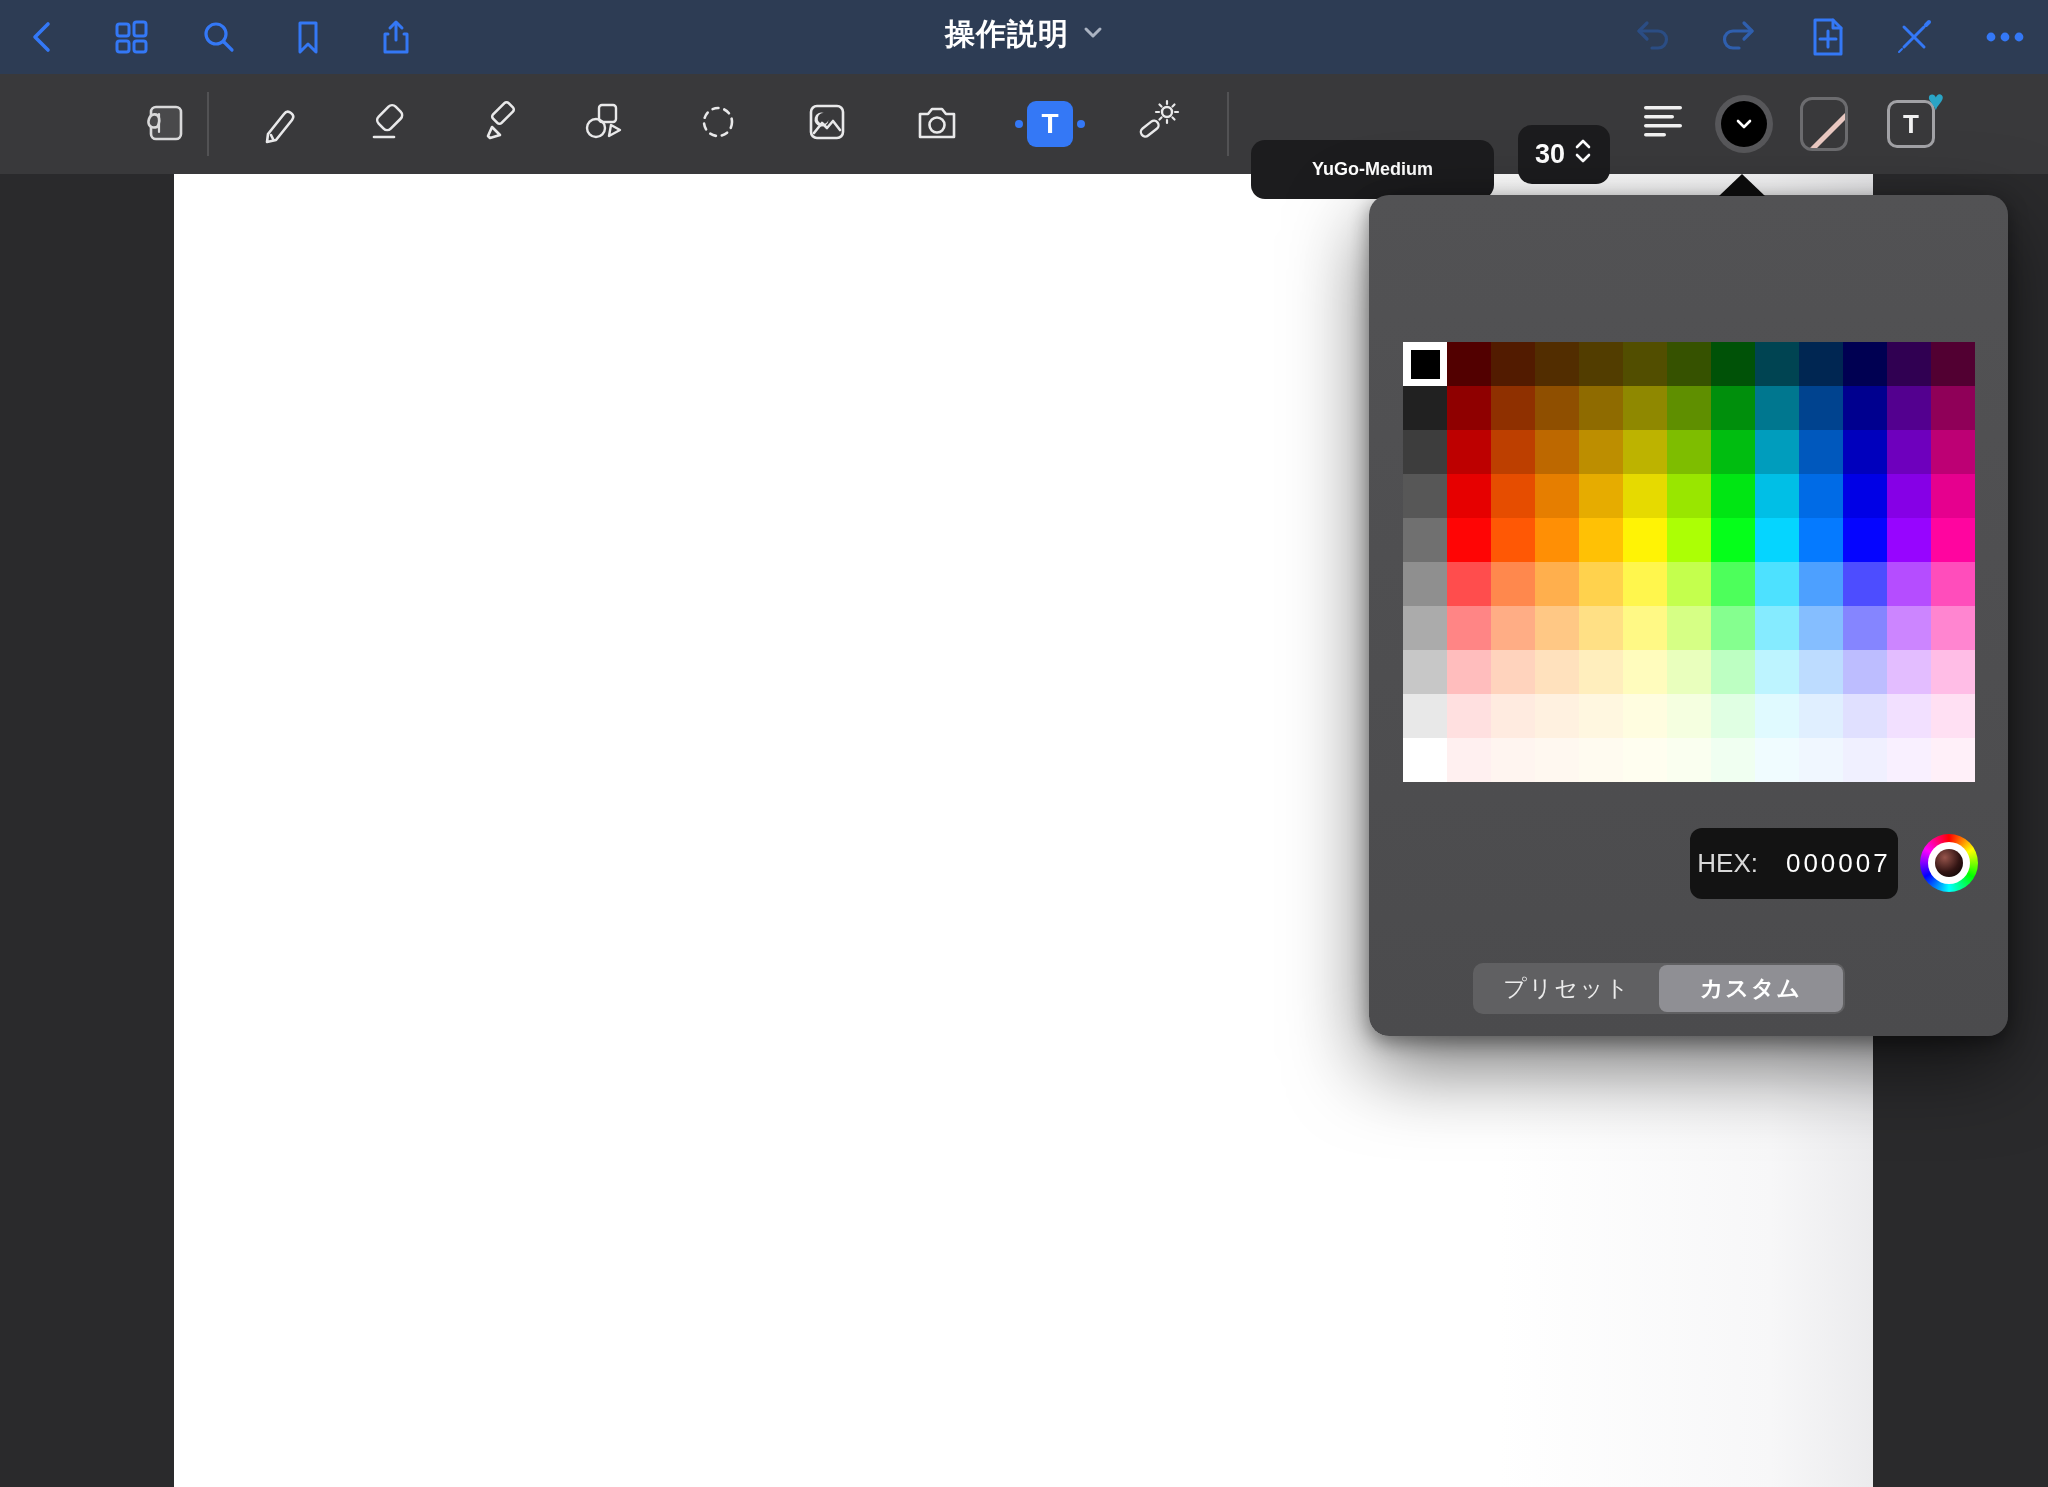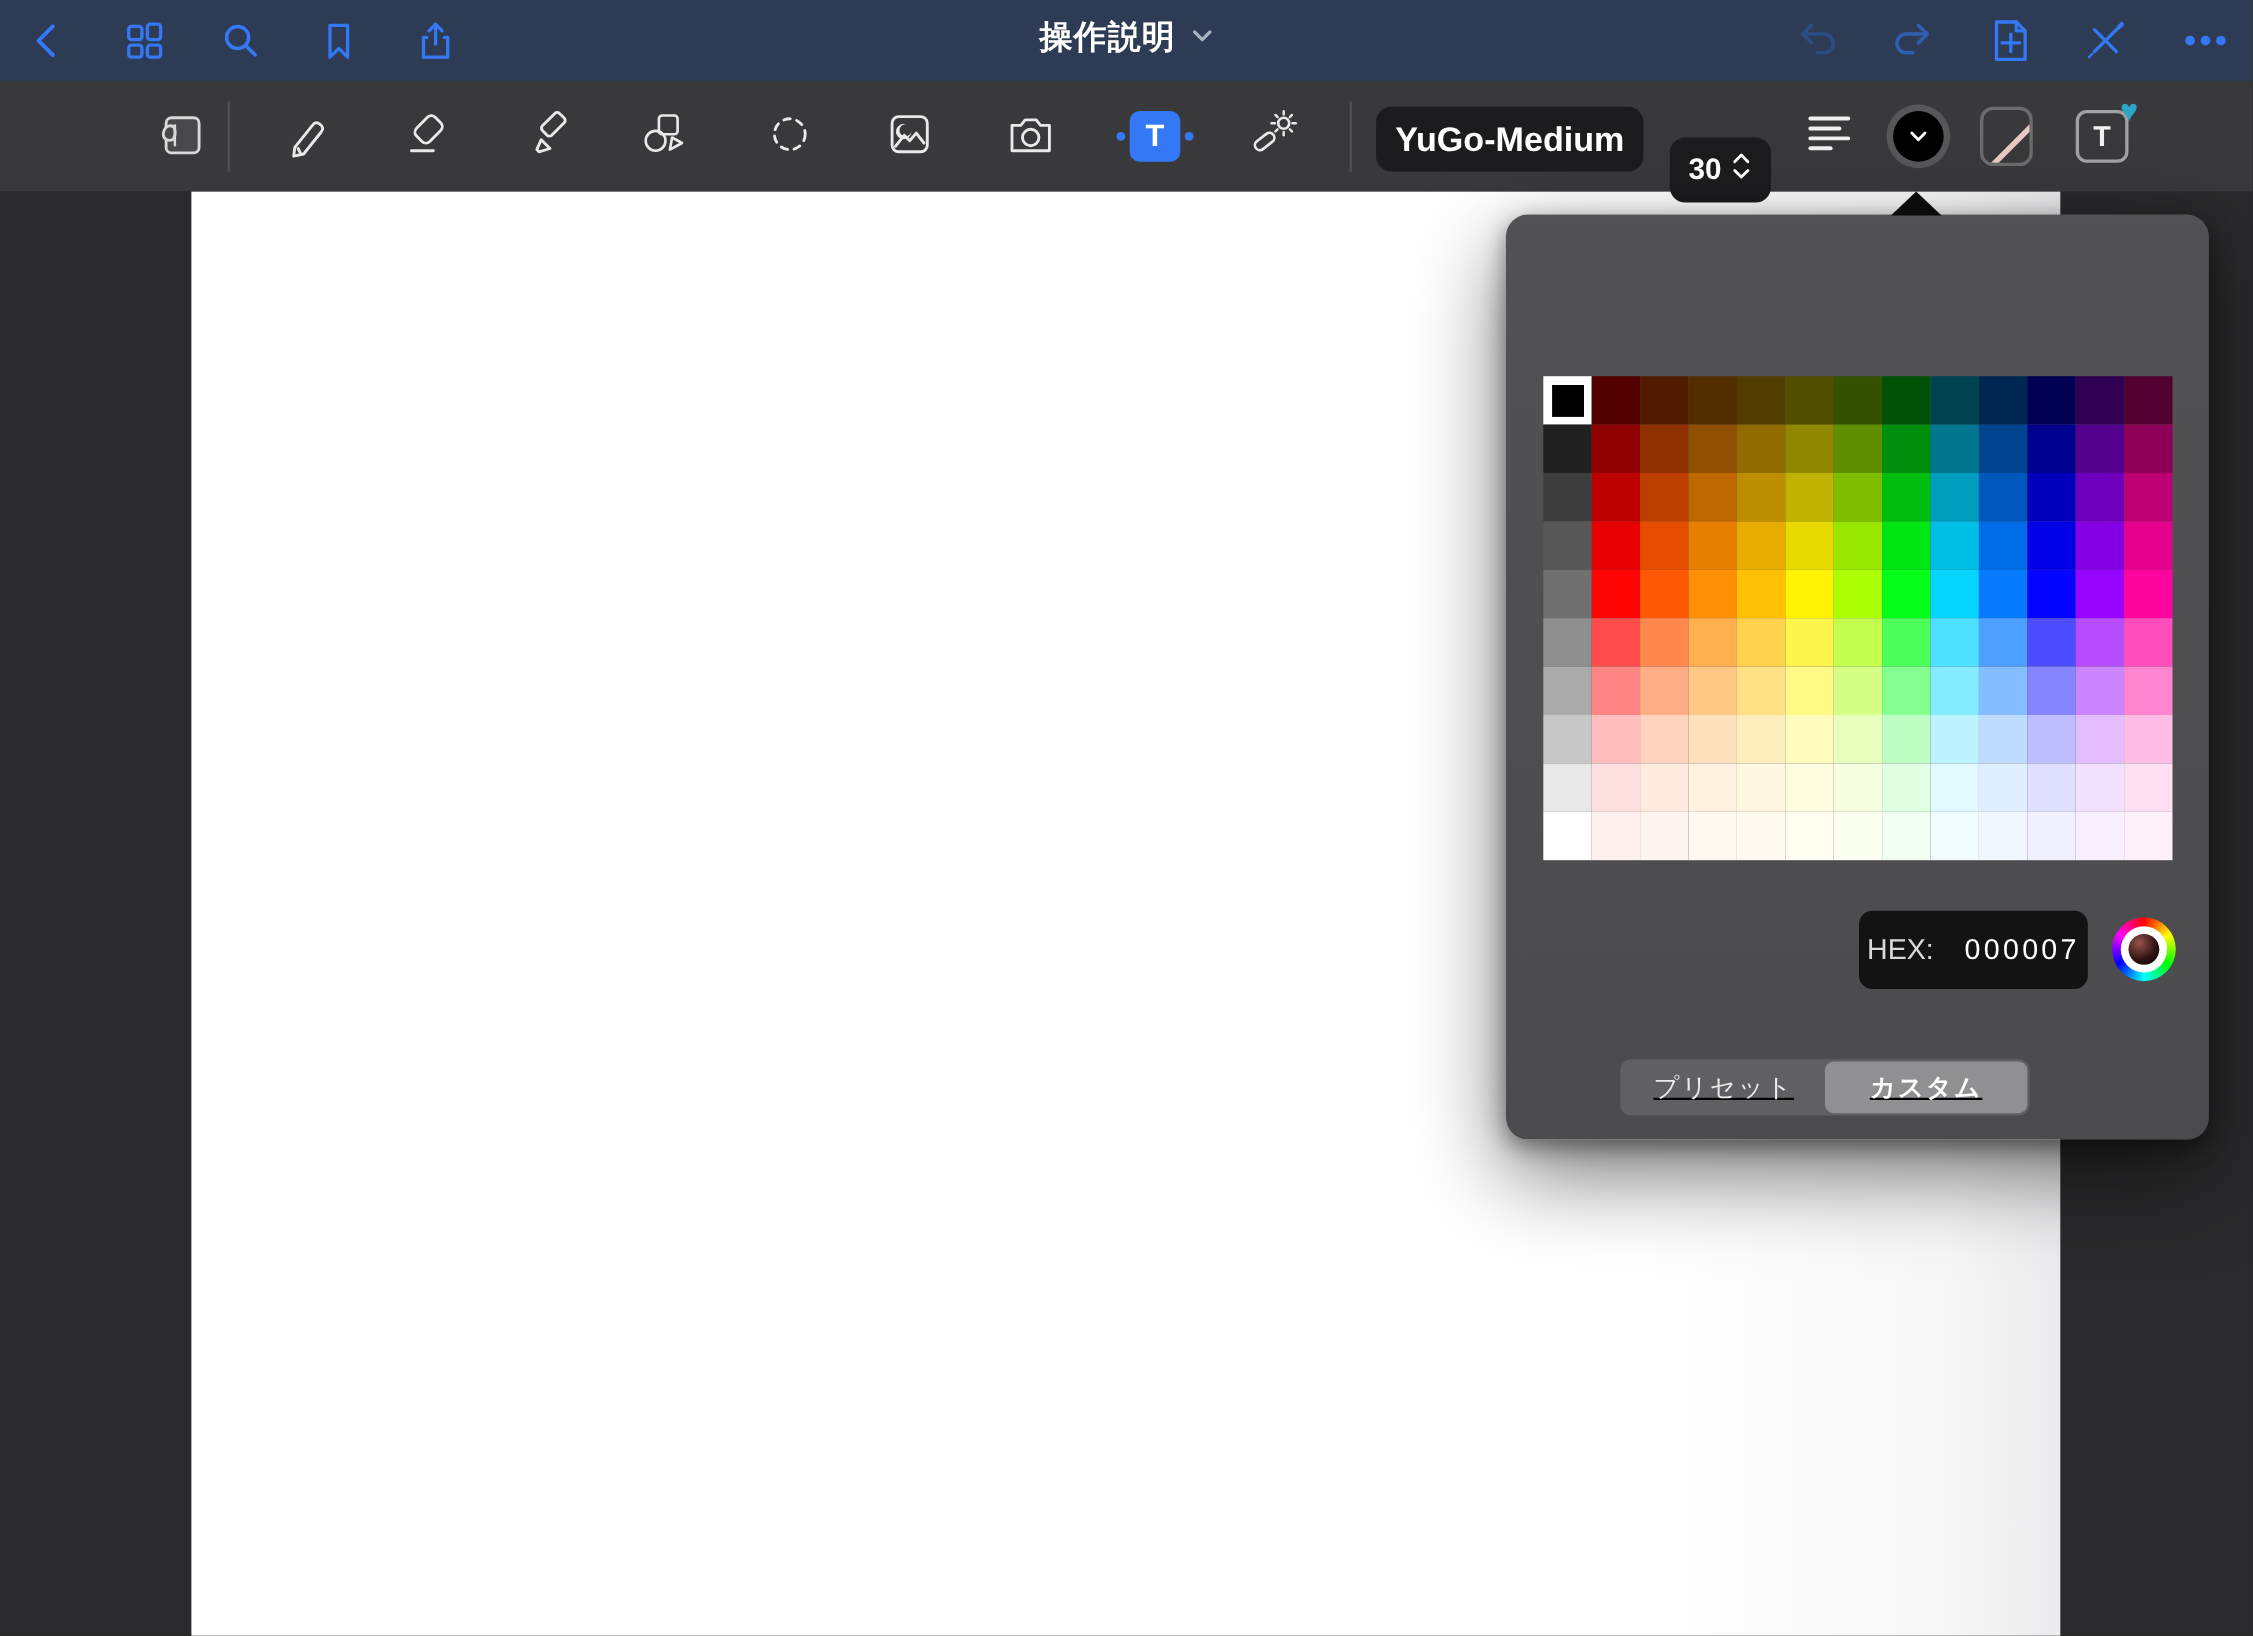--- a/index.html
+++ b/index.html
@@ -15,21 +15,21 @@
                    display:flex; align-items:center; gap:14px; }
   #doc-title { color:#ffffff; font-size:30px; font-weight:bold; letter-spacing:1px; }
 
   
   #toolbar { position:absolute; left:0; top:74px; width:2048px; height:100px; background:#39393b; z-index:29; }
   .tool { position:absolute; top:26px; width:48px; height:48px; display:flex; align-items:center; justify-content:center;
           color:#e9e9ea; cursor:pointer; }
   .tdiv { position:absolute; top:18px; width:2px; height:64px; background:#525254; }
   .pill { position:absolute; top:23px; height:59px; background:#1c1c1e; border-radius:14px; color:#ffffff;
           display:flex; align-items:center; justify-content:center; font-weight:bold; cursor:pointer; }
-  #font-pill { left:1251px; width:243px; font-size:31px; }
+  #font-pill { left:1251px; width:243px; font-size:18px;margin-top:43px; }
   #size-pill { left:1518px; width:92px;  font-size:27px; gap:8px;margin-top:28px; }
   #text-tool { background:#3478f6; width:46px; height:46px; border-radius:9px; color:#fff; font-weight:bold;
                font-size:28px; position:relative; display:flex; align-items:center; justify-content:center; }
   #text-tool .hdot { position:absolute; width:8px; height:8px; border-radius:50%; background:#3478f6; top:19px; }
   #color-ring { width:58px; height:58px; border-radius:50%; background:#57575a; display:flex; align-items:center; justify-content:center; }
   #color-inner { width:46px; height:46px; border-radius:50%; background:#000; display:flex; align-items:center; justify-content:center; }
   #stroke-box { width:54px; height:54px; border:3px solid #6c6c6f; border-radius:12px; position:relative; overflow:hidden; }
   #stroke-box .diag { position:absolute; left:-6px; top:24px; width:76px; height:5px; background:#e9c8c1;
                       transform:rotate(-45deg); border-radius:3px; }
   #textstyle-box { width:48px; height:48px; border:3px solid #a2a2a6; border-radius:10px; color:#f2f2f2;
@@ -64,21 +64,21 @@
 
   #wheel-btn { position:absolute; left:551px; top:639px; width:58px; height:58px; border-radius:50%;
                background:conic-gradient(#f00,#ff0,#0f0,#0ff,#00f,#f0f,#f00);
                display:flex; align-items:center; justify-content:center; cursor:pointer; }
   #wheel-white { width:42px; height:42px; border-radius:50%; background:#ffffff;
                  display:flex; align-items:center; justify-content:center; }
   #wheel-core { width:28px; height:28px; border-radius:50%;
                 background:radial-gradient(circle at 35% 30%, #96544b, #321413 55%, #120807 85%); }
 
   #seg-control { position:absolute; left:104px; top:768px; width:372px; height:51px; border-radius:10px;
-                 background:#606062; display:flex; padding:2px;text-decoration:underline; }
+                 background:#606062; display:flex; padding:2px; }
   .seg { flex:1; display:flex; align-items:center; justify-content:center; border-radius:8px;
          color:#ececec; font-size:23px; cursor:pointer; letter-spacing:2px; }
   .seg.selected { background:#8f8f94; color:#ffffff; font-weight:bold; }
 
   svg { overflow:visible; }
 </style>
 </head>
 <body>
 
 <div id="topbar">

